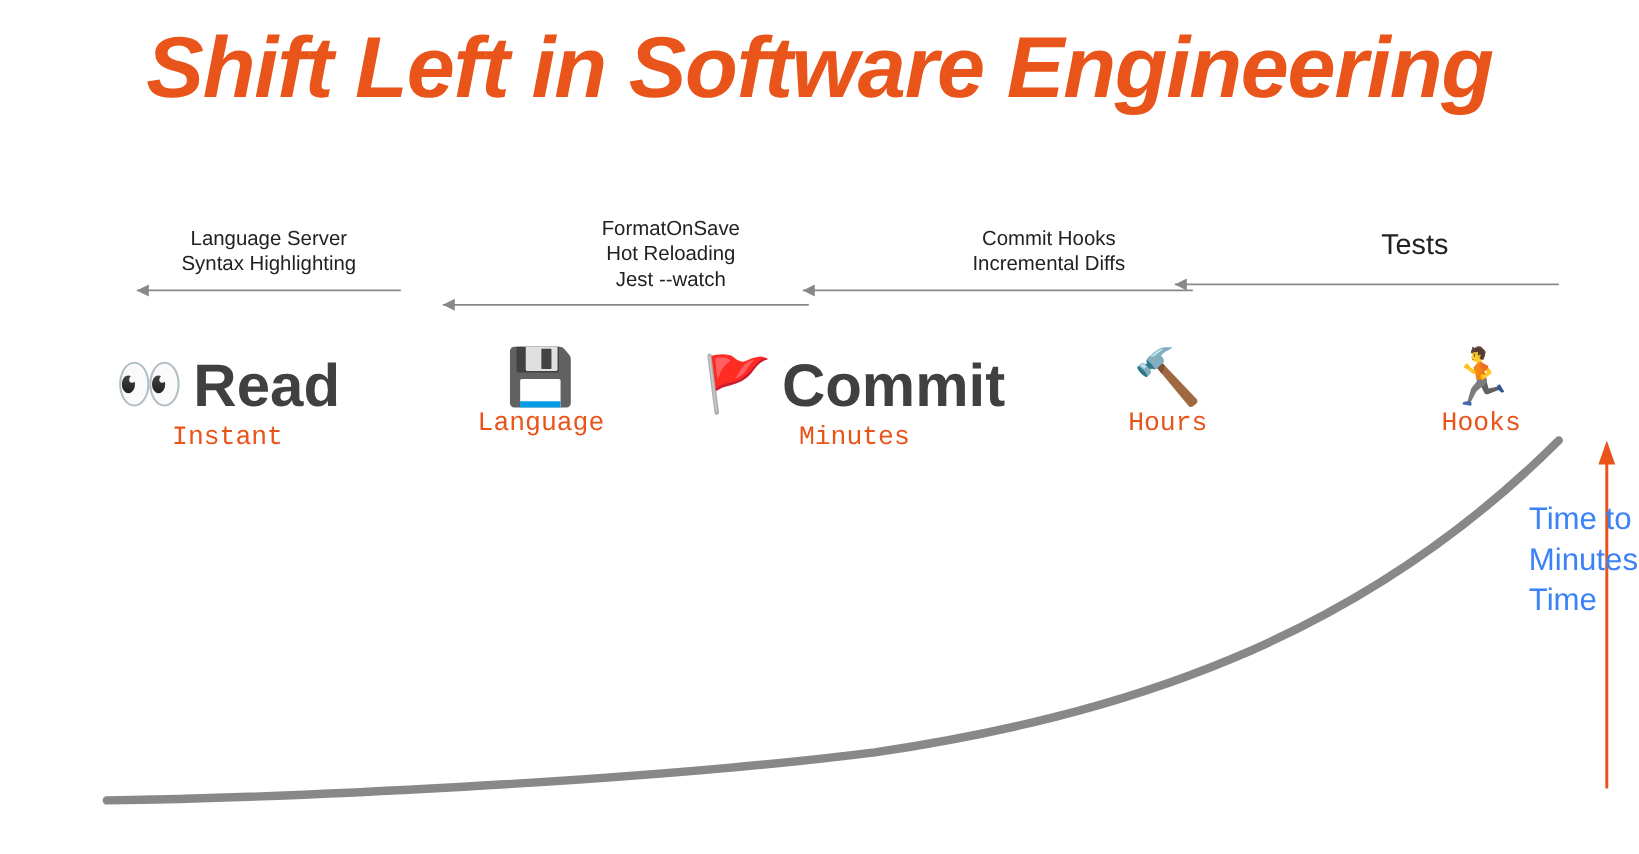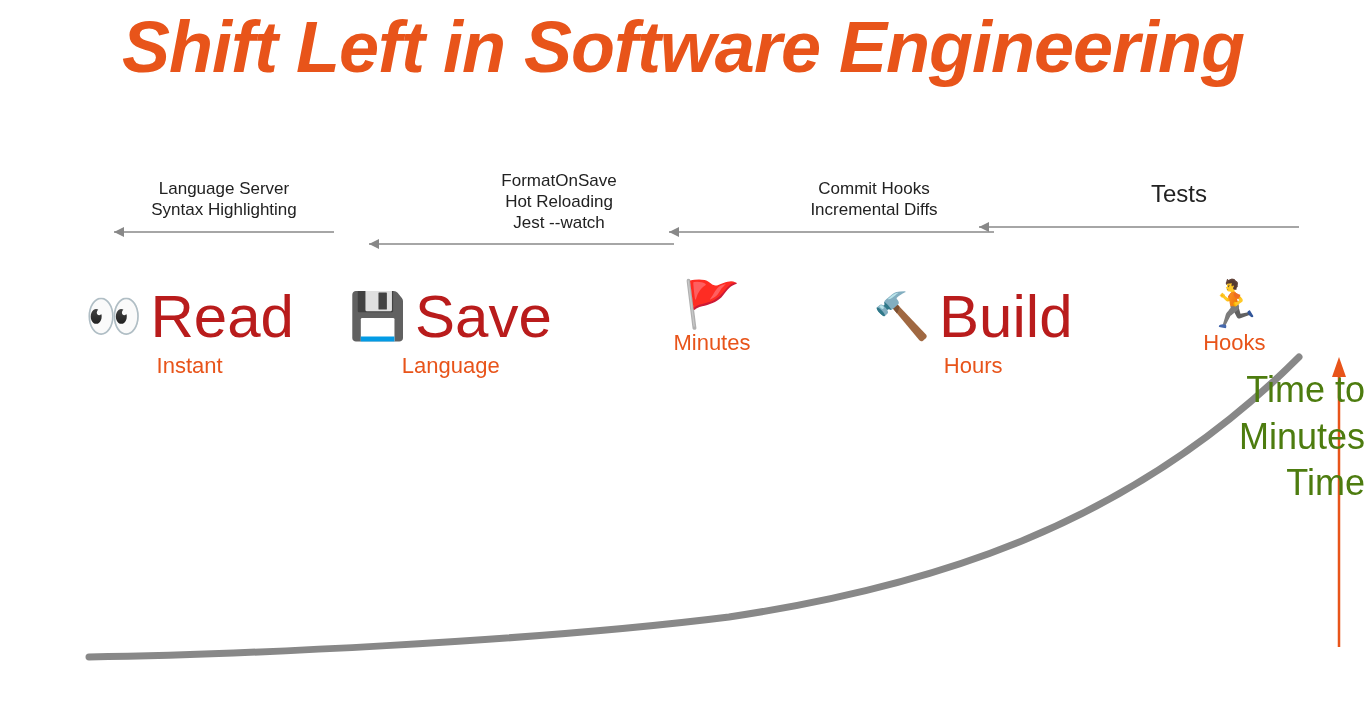--- a/index.html
+++ b/index.html
@@ -12,21 +12,21 @@
       position: relative;
     }
 
     .main-title {
       text-align: center;
       font-size: 72px;
       font-weight: 900;
       color: #e8541a;
       font-family: 'Arial Black', 'Arial', sans-serif;
       font-style: italic;
-      padding-top: 8px;
+      padding-top: 18px;
       letter-spacing: -1px;
       line-height: 1.1;
     }
 
     .diagram-area {
       position: relative;
       width: 100%;
       height: 580px;
       margin-top: 0;
       margin-left: 29px;
@@ -56,50 +56,50 @@
       align-items: center;
       gap: 8px;
     }
 
     .stage-icon {
       font-size: 46px;
       line-height: 1;
     }
 
     .stage-label {
-      font-size: 60px;
-      font-weight: normal;
-      color: #b91c1c;
+      font-size: 50px;
+      font-weight: bold;
+      color: #404040;
       font-family: 'Arial', sans-serif;
     }
 
     .stage-sublabel {
       font-size: 22px;
       color: #e8541a;
-      font-family: Liberation Sans, sans-serif;
+      font-family: Liberation Mono, monospace;
       margin-top: 2px;
     }
 
     
     .curve-svg {
       position: absolute;
       bottom: 0;
       left: 0;
       width: 100%;
     }
 
     
     .discover-label {
       position: absolute;
       right: 30px;
       bottom: 160px;
-      font-size: 36px;
+      font-size: 26px;
       font-family: 'Arial', sans-serif;
-      color: #4d7c0f;
-      text-align: right;
+      color: #3b82f6;
+      text-align: left;
       line-height: 1.3;
     }
 
     
     .annotations-svg {
       position: absolute;
       top: 85px;
       left: 0;
       width: 100%;
     }
@@ -142,34 +142,33 @@
     <div class="stage">
       <div class="stage-header">
         <span class="stage-icon">👀</span>
         <span class="stage-label">Read</span>
       </div>
       <span class="stage-sublabel">Instant</span>
     </div>
     <div class="stage">
       <div class="stage-header">
         <span class="stage-icon">💾</span>
-        <span class="stage-label">Save</span>
       </div>
       <span class="stage-sublabel">Language</span>
     </div>
     <div class="stage">
       <div class="stage-header">
         <span class="stage-icon">🚩</span>
+        <span class="stage-label">Commit</span>
       </div>
       <span class="stage-sublabel">Minutes</span>
     </div>
     <div class="stage">
       <div class="stage-header">
         <span class="stage-icon">🔨</span>
-        <span class="stage-label">Build</span>
       </div>
       <span class="stage-sublabel">Hours</span>
     </div>
     <div class="stage">
       <div class="stage-header">
         <span class="stage-icon">🏃</span>
       </div>
       <span class="stage-sublabel">Hooks</span>
     </div>
   </div>

